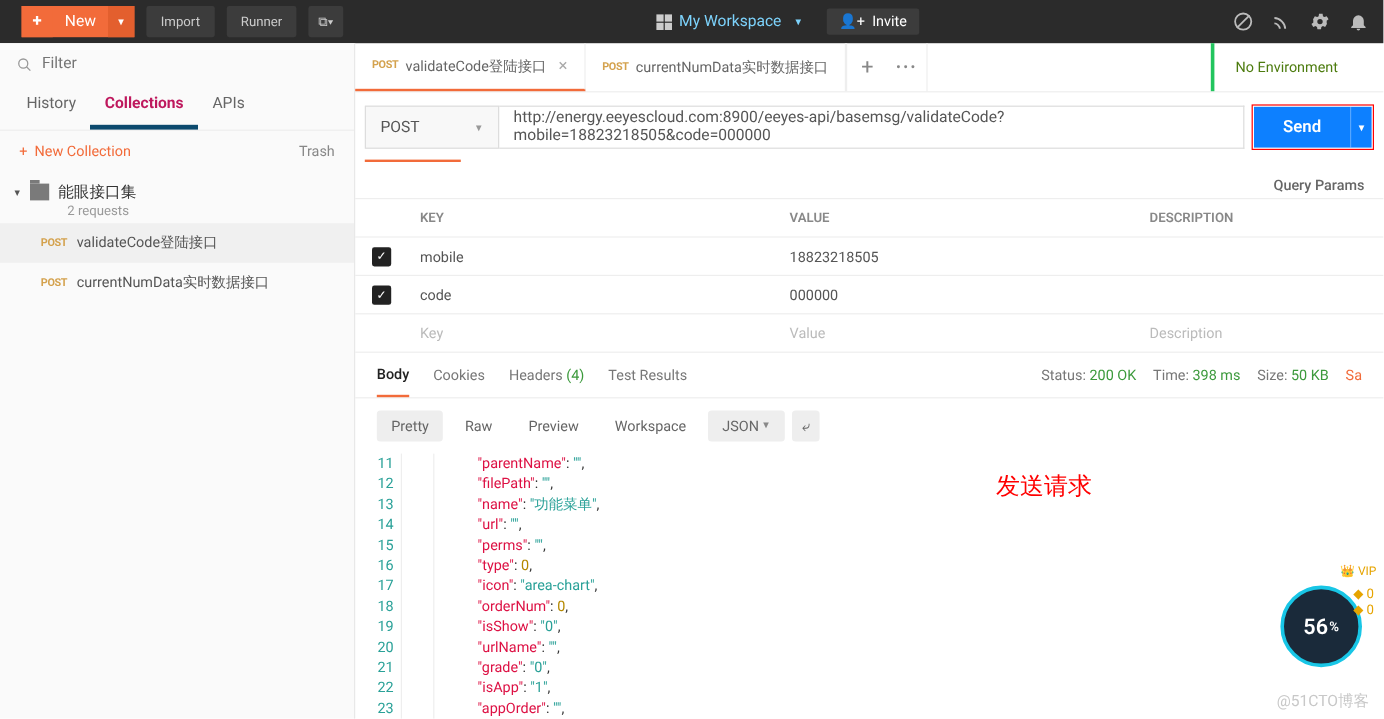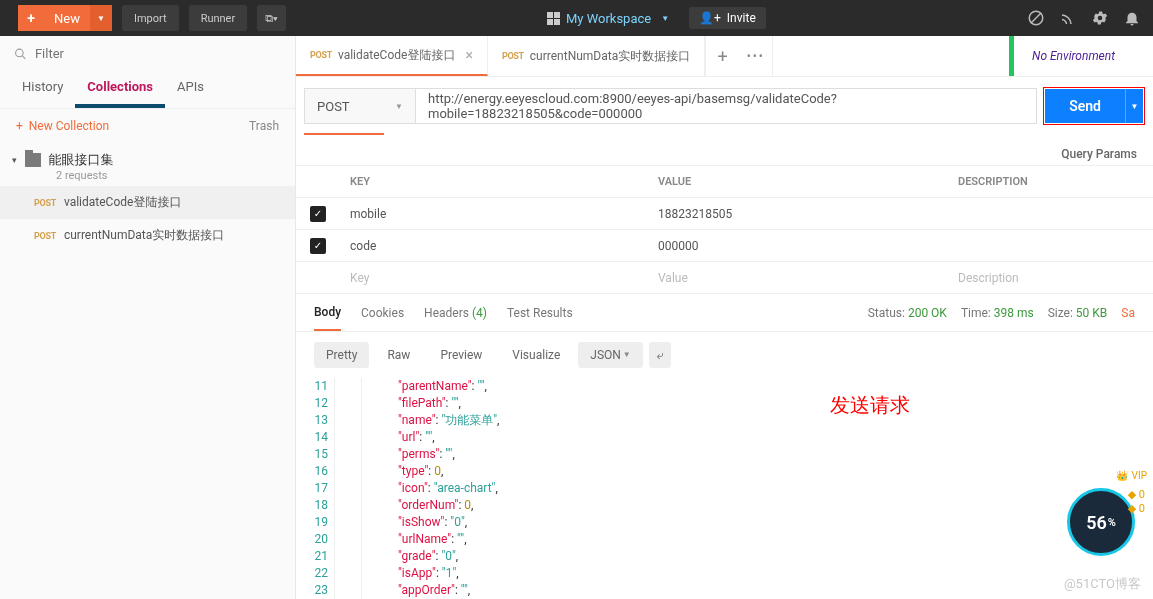--- a/index.html
+++ b/index.html
@@ -39,21 +39,21 @@
 .req-item.sel { background: #f0f0f0; }
 .meth-post { color: #d4a24e; font-size: 9px; font-weight: 700; letter-spacing: -.3px; }
 .content { flex: 1; display: flex; flex-direction: column; min-width: 0; }
 .tabrow { display: flex; align-items: center; border-bottom: 1px solid #eee; height: 42px; }
 .rtab { display: flex; align-items: center; gap: 6px; padding: 0 14px; height: 100%; border-right: 1px solid #eee; font-size: 12px; color: #666; }
 .rtab.active { border-bottom: 2px solid #f26b3a; }
 .rtab .close { color: #aaa; font-size: 14px; margin-left: 4px; }
 .tabrow .spacer { flex: 1; }
 .tabrow .plus2 { width: 34px; text-align: center; color: #888; font-size: 18px; border-left:1px solid #eee; height:100%; display:flex; align-items:center; justify-content:center; }
 .tabrow .dots { width: 34px; text-align: center; color: #888; letter-spacing: 2px; border-right:1px solid #eee; height:100%; display:flex; align-items:center; justify-content:center; }
-.env { padding: 0 38px 0 18px; color: #4c1d95; font-size: 12px; height:100%; display:flex; align-items:center; border-left:5px solid #22c55e;font-style:italic; }
+.env { padding: 0 38px 0 18px; color: #4d7c0f; font-size: 12px; height:100%; display:flex; align-items:center; border-left:3px solid #22c55e; }
 .urlbar { display: flex; align-items: center; padding: 10px 8px; gap: 0; }
 .method { width: 112px; height: 36px; border: 1px solid #ddd; display: flex; align-items: center; padding: 0 12px; background: #f8f8f8; color: #555; font-size: 13px; }
 .method .c { margin-left: auto; font-size: 8px; color: #999; }
 .url { flex: 1; height: 36px; border: 1px solid #ddd; border-left: none; padding: 0 12px; font-size: 13px; color: #555; display:flex; align-items:center; }
 .send-wrap { border: 1px solid #f00; padding: 1px 1px; margin-left: 6px; display:flex; }
 .send { background: #0d80ff; color: #fff; height: 34px; padding: 0 24px; font-size: 14px; font-weight: 600; display: flex; align-items: center; border:none; }
 .send-c { background: #0d80ff; color: #fff; width: 18px; display:flex; align-items:center; justify-content:center; font-size:8px; border-left:1px solid rgba(255,255,255,.3);}
 .orange-under { height: 2px; background: #f26b3a; width: 80px; margin-left: 8px; margin-top: -2px; margin-bottom: 8px; }
 .qp { padding: 4px 16px; color: #666; font-size: 12px; font-weight: 500; text-align: right; }
 .ptable { border-top: 1px solid #eee; }
@@ -250,21 +250,21 @@
         <span><span>Time:</span> <span class="gr">398 ms</span></span>
         <span><span>Size:</span> <span class="gr">50 KB</span></span>
         <span class="or">Sa</span>
       </div>
     </div>
 
     <div class="viewbar">
       <span class="vbtn active">Pretty</span>
       <span class="vbtn">Raw</span>
       <span class="vbtn">Preview</span>
-      <span class="vbtn">Visualize</span>
+      <span class="vbtn">Workspace</span>
       <span class="vsel">
           <span>JSON</span>
           <span class="c">▼</span>
         </span>
       <span class="wrapico">⤶</span>
     </div>
 
     <div class="code">
       <div class="gut" id="gutter">
           <div>11</div>

